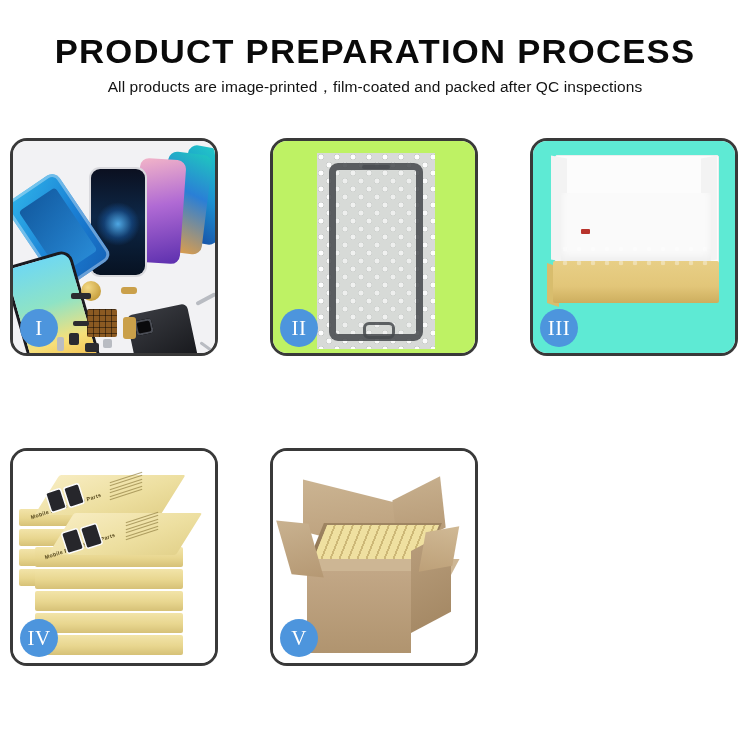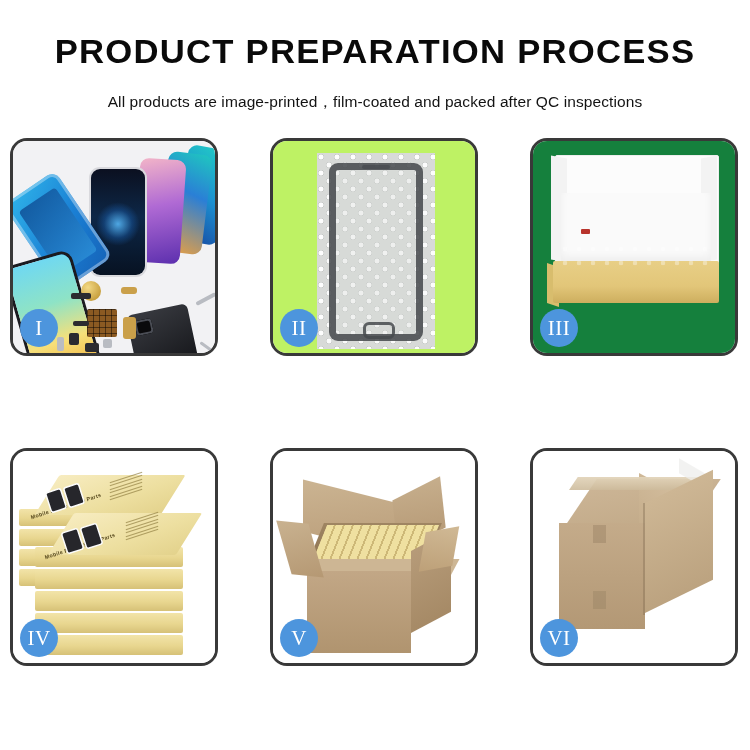--- a/index.html
+++ b/index.html
@@ -12,21 +12,21 @@
   .page{position:relative;width:750px;height:750px;}
 
   
   .header{padding-top:34px;text-align:center;}
   .title{
     font-size:34px;font-weight:bold;color:#0a0a0a;
     letter-spacing:1.2px;line-height:1.05;
     transform:scaleX(1.02);
   }
   .subtitle{
-    margin-top:22px;
+    margin-top:7px;
     font-size:15.5px;color:#131313;letter-spacing:.1px;
   }
 
   
   .grid{
     position:absolute;left:10px;top:138px;
     width:730px;
     display:grid;
     grid-template-columns:208px 208px 208px;
     grid-template-rows:218px 218px;
@@ -141,21 +141,21 @@
   .scr:after{ 
     content:"";position:absolute;left:50%;bottom:-5px;width:26px;height:11px;
     margin-left:-13px;border-radius:6px;border:3px solid rgba(70,74,78,.85);
   }
   .scr:before{ 
     content:"";position:absolute;left:50%;top:-5px;width:28px;height:4px;
     margin-left:-14px;border-radius:3px;background:rgba(70,74,78,.7);
   }
 
   
-  .p3{background:#15803d;}
+  .p3{background:#5eead4;}
   .m-lid{
     position:absolute;left:22px;top:14px;width:162px;height:112px;
     background:#fcfcfc;border:1px solid #ededed;
     border-radius:2px;
   }
   .m-lidflapL{
     position:absolute;left:18px;top:16px;width:16px;height:104px;
     background:#f3f3f3;transform:skewY(10deg);
   }
   .m-lidflapR{
@@ -411,29 +411,15 @@
         <div class="c5-fill"></div>
         <div class="c5-rim"></div>
         <div class="c5-right"></div>
         <div class="c5-front"></div>
         <div class="c5-flapL"></div>
         <div class="c5-flapR"></div>
         <div class="badge">V</div>
       </div>
     </div>
 
-    <div class="panel">
-      <div class="stage p6">
-        <div class="c6-top"></div>
-        <div class="c6-top2"></div>
-        <div class="c6-tape"></div>
-        <div class="c6-tape2"></div>
-        <div class="c6-left"></div>
-        <div class="c6-right"></div>
-        <div class="c6-edge"></div>
-        <div class="c6-seamL"></div>
-        <div class="c6-seamL2"></div>
-        <div class="badge">VI</div>
-      </div>
-    </div>
 
   </div>
 </div>
 
 </body></html>

